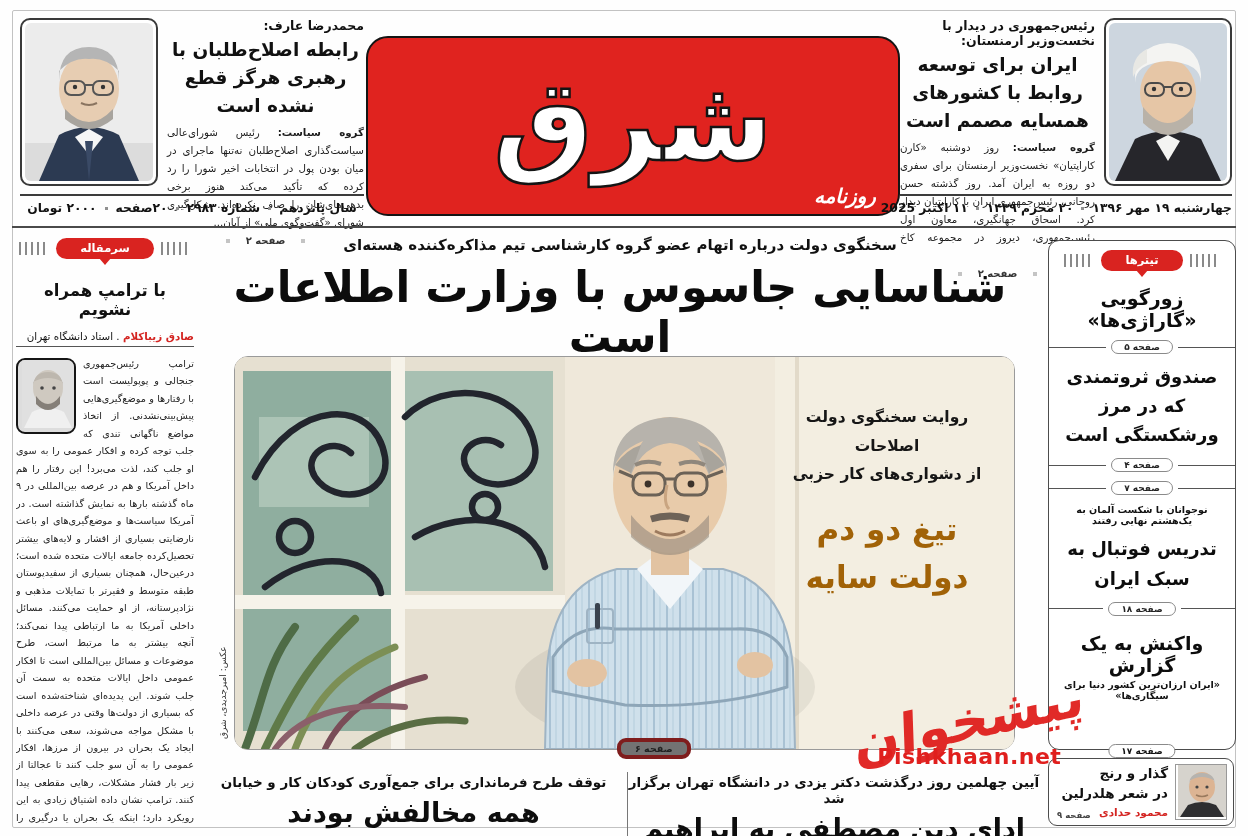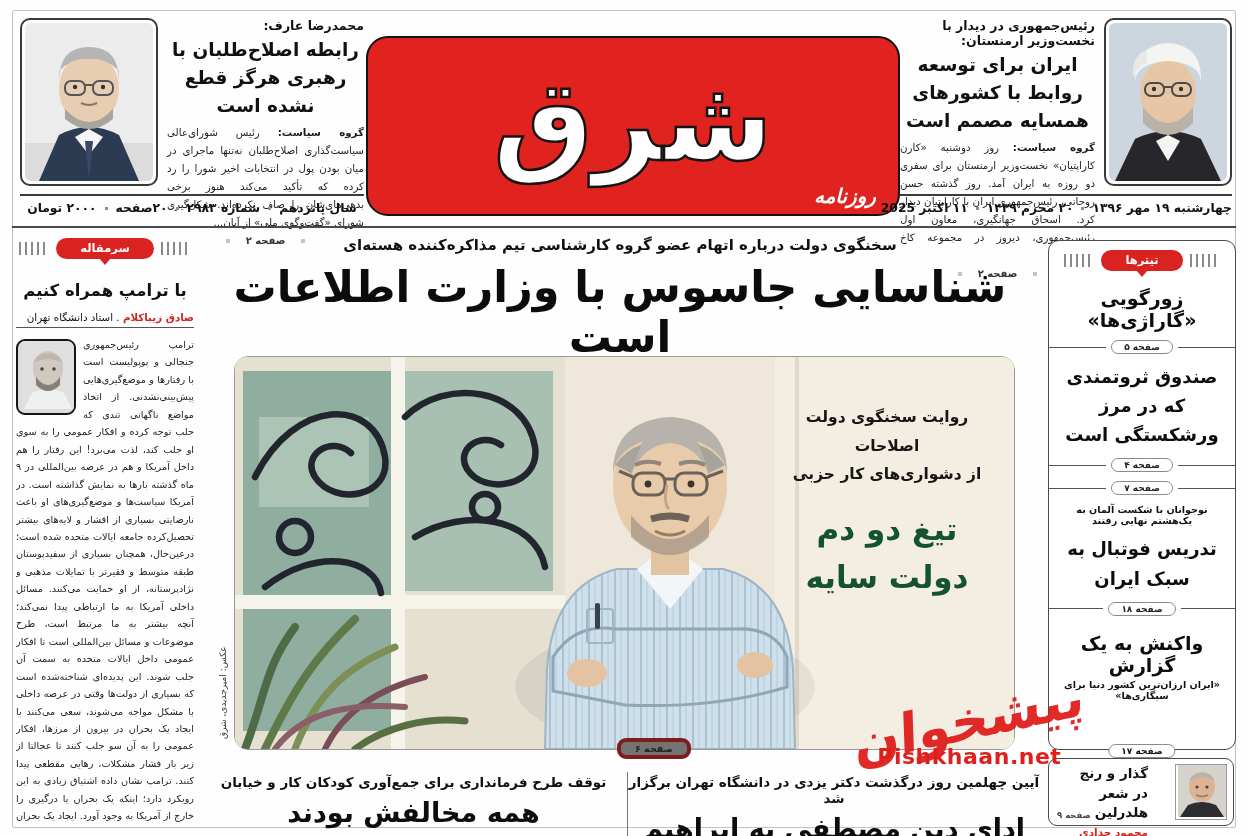--- a/index.html
+++ b/index.html
@@ -60,21 +60,21 @@
   .main-kicker{direction:rtl;text-align:center;font-size:15px;font-weight:bold;}
   .main-headline{direction:rtl;text-align:center;font-size:43px;font-weight:bold;margin-top:8px;color:#0c0c0c;}
   .main-page{font-size:9.5px;color:#222;margin:6px 0 0 88px;direction:rtl;width:70px;text-align:center;font-weight:bold;}
   .main-page::after{content:"";display:inline-block;width:4px;height:4px;background:#c4c4c4;margin:0 10px;vertical-align:middle;}
 
   .photo-wrap{position:absolute;left:34px;top:120px;width:779px;height:392px;border:1.5px solid #9a9a9a;
               border-radius:14px;background:#efe8da;}
   .photo-wrap > svg{position:absolute;left:0;top:0;border-radius:12px;}
   .photo-overlay{position:absolute;right:12px;top:46px;width:230px;direction:rtl;text-align:center;z-index:3;}
   .photo-kicker{font-size:15.5px;font-weight:bold;line-height:1.85;color:#161616;}
-  .photo-headline{font-size:31px;font-weight:bold;line-height:1.55;margin-top:16px;color:#14532d;}
+  .photo-headline{font-size:31px;font-weight:bold;line-height:1.55;margin-top:16px;color:#a16207;}
   .photo-credit{position:absolute;left:-17px;top:382px;transform:rotate(-90deg);transform-origin:0 0;
                 font-size:9px;color:#333;white-space:nowrap;direction:rtl;z-index:3;}
   .photo-pagetab{position:absolute;left:382px;bottom:-10px;background:#737373;border:4px solid #7f1d1d;
                  border-radius:9px;font-size:9.5px;padding:1px 14px;color:#222;z-index:4;font-weight:bold;}
 
   .bottom-band{position:absolute;left:0;top:530px;width:840px;display:flex;direction:rtl;}
   .bottom-item{padding-top:8px;}
   .bottom-item.first{width:412px;}
   .bottom-item.second{flex:1;}
   .b-kicker{font-size:13.5px;font-weight:bold;text-align:center;direction:rtl;}
@@ -96,21 +96,21 @@
   .sb-kicker{font-size:9.6px;font-weight:bold;margin-top:9px;}
   .sb-sub{font-size:9.6px;font-weight:bold;margin-top:3px;}
   .sb-sep{display:flex;align-items:center;margin-top:9px;}
   .sb-sep .ln{flex:1;border-top:1px solid #555;}
   .sb-sep .pill{border:1px solid #8a8a8a;border-radius:9px;font-size:9px;padding:1px 12px;margin:0 5px;
                 color:#222;background:#fff;font-weight:bold;direction:rtl;white-space:nowrap;}
   .sb-bottom-pill{position:absolute;left:50%;transform:translateX(-50%);bottom:-9px;background:#fff;
                   border:1px solid #8a8a8a;border-radius:9px;font-size:9px;padding:1px 12px;font-weight:bold;direction:rtl;}
 
   .culture{position:absolute;left:1048px;top:758px;width:186px;height:68px;border:1.5px solid #4c4c4c;
-           border-radius:9px;display:flex;direction:rtl;padding:5px 6px;box-sizing:border-box;background:#fff;gap:20px;}
+           border-radius:9px;display:flex;direction:rtl;padding:5px 6px;box-sizing:border-box;background:#fff;}
   .culture .pic{flex:0 0 auto;width:50px;height:54px;border:1px solid #999;margin-left:7px;overflow:hidden;}
   .culture .txt{flex:1;text-align:right;position:relative;}
   .c-title{font-size:13.5px;font-weight:bold;line-height:1.45;direction:rtl;}
   .c-author{color:#d42522;font-size:10.5px;font-weight:bold;margin-top:3px;}
   .c-page{position:absolute;left:2px;bottom:0;font-size:8.5px;color:#444;font-weight:bold;}
 </style>
 </head>
 <body>
 
 <div class="page">
@@ -182,21 +182,21 @@
     <span class="part">چهارشنبه ۱۹ مهر ۱۳۹۶</span><span class="part">۲۰ محرم ۱۴۳۹</span><span class="part">۱۱ اکتبر 2025</span>
   </div>
   <div class="full-rule"></div>
 
   <div class="edit-col">
     <div class="badge-row">
       <span class="ticks"></span>
       <span class="badge">سرمقاله</span>
       <span class="ticks"></span>
     </div>
-    <div class="edit-headline">با ترامپ همراه کنیم</div>
+    <div class="edit-headline">با ترامپ همراه نشویم</div>
     <div class="edit-byline">
       <span class="author">صادق زیباکلام</span><span> . استاد دانشگاه تهران</span>
     </div>
     <div class="edit-body">
       <span class="author-photo">
         <svg width="52" height="68" viewBox="0 0 52 68">
           <rect width="52" height="68" fill="#e0e0e0"></rect>
           <path d="M2 68 L10 52 Q26 44 42 52 L50 68 Z" fill="#f0f0f0"></path>
           <ellipse cx="26" cy="28" rx="15" ry="18" fill="#cfc9c0"></ellipse>
           <path d="M11 28 Q11 12 26 12 Q41 12 41 28 L41 22 Q26 14 11 22 Z" fill="#bdb7ae"></path>

